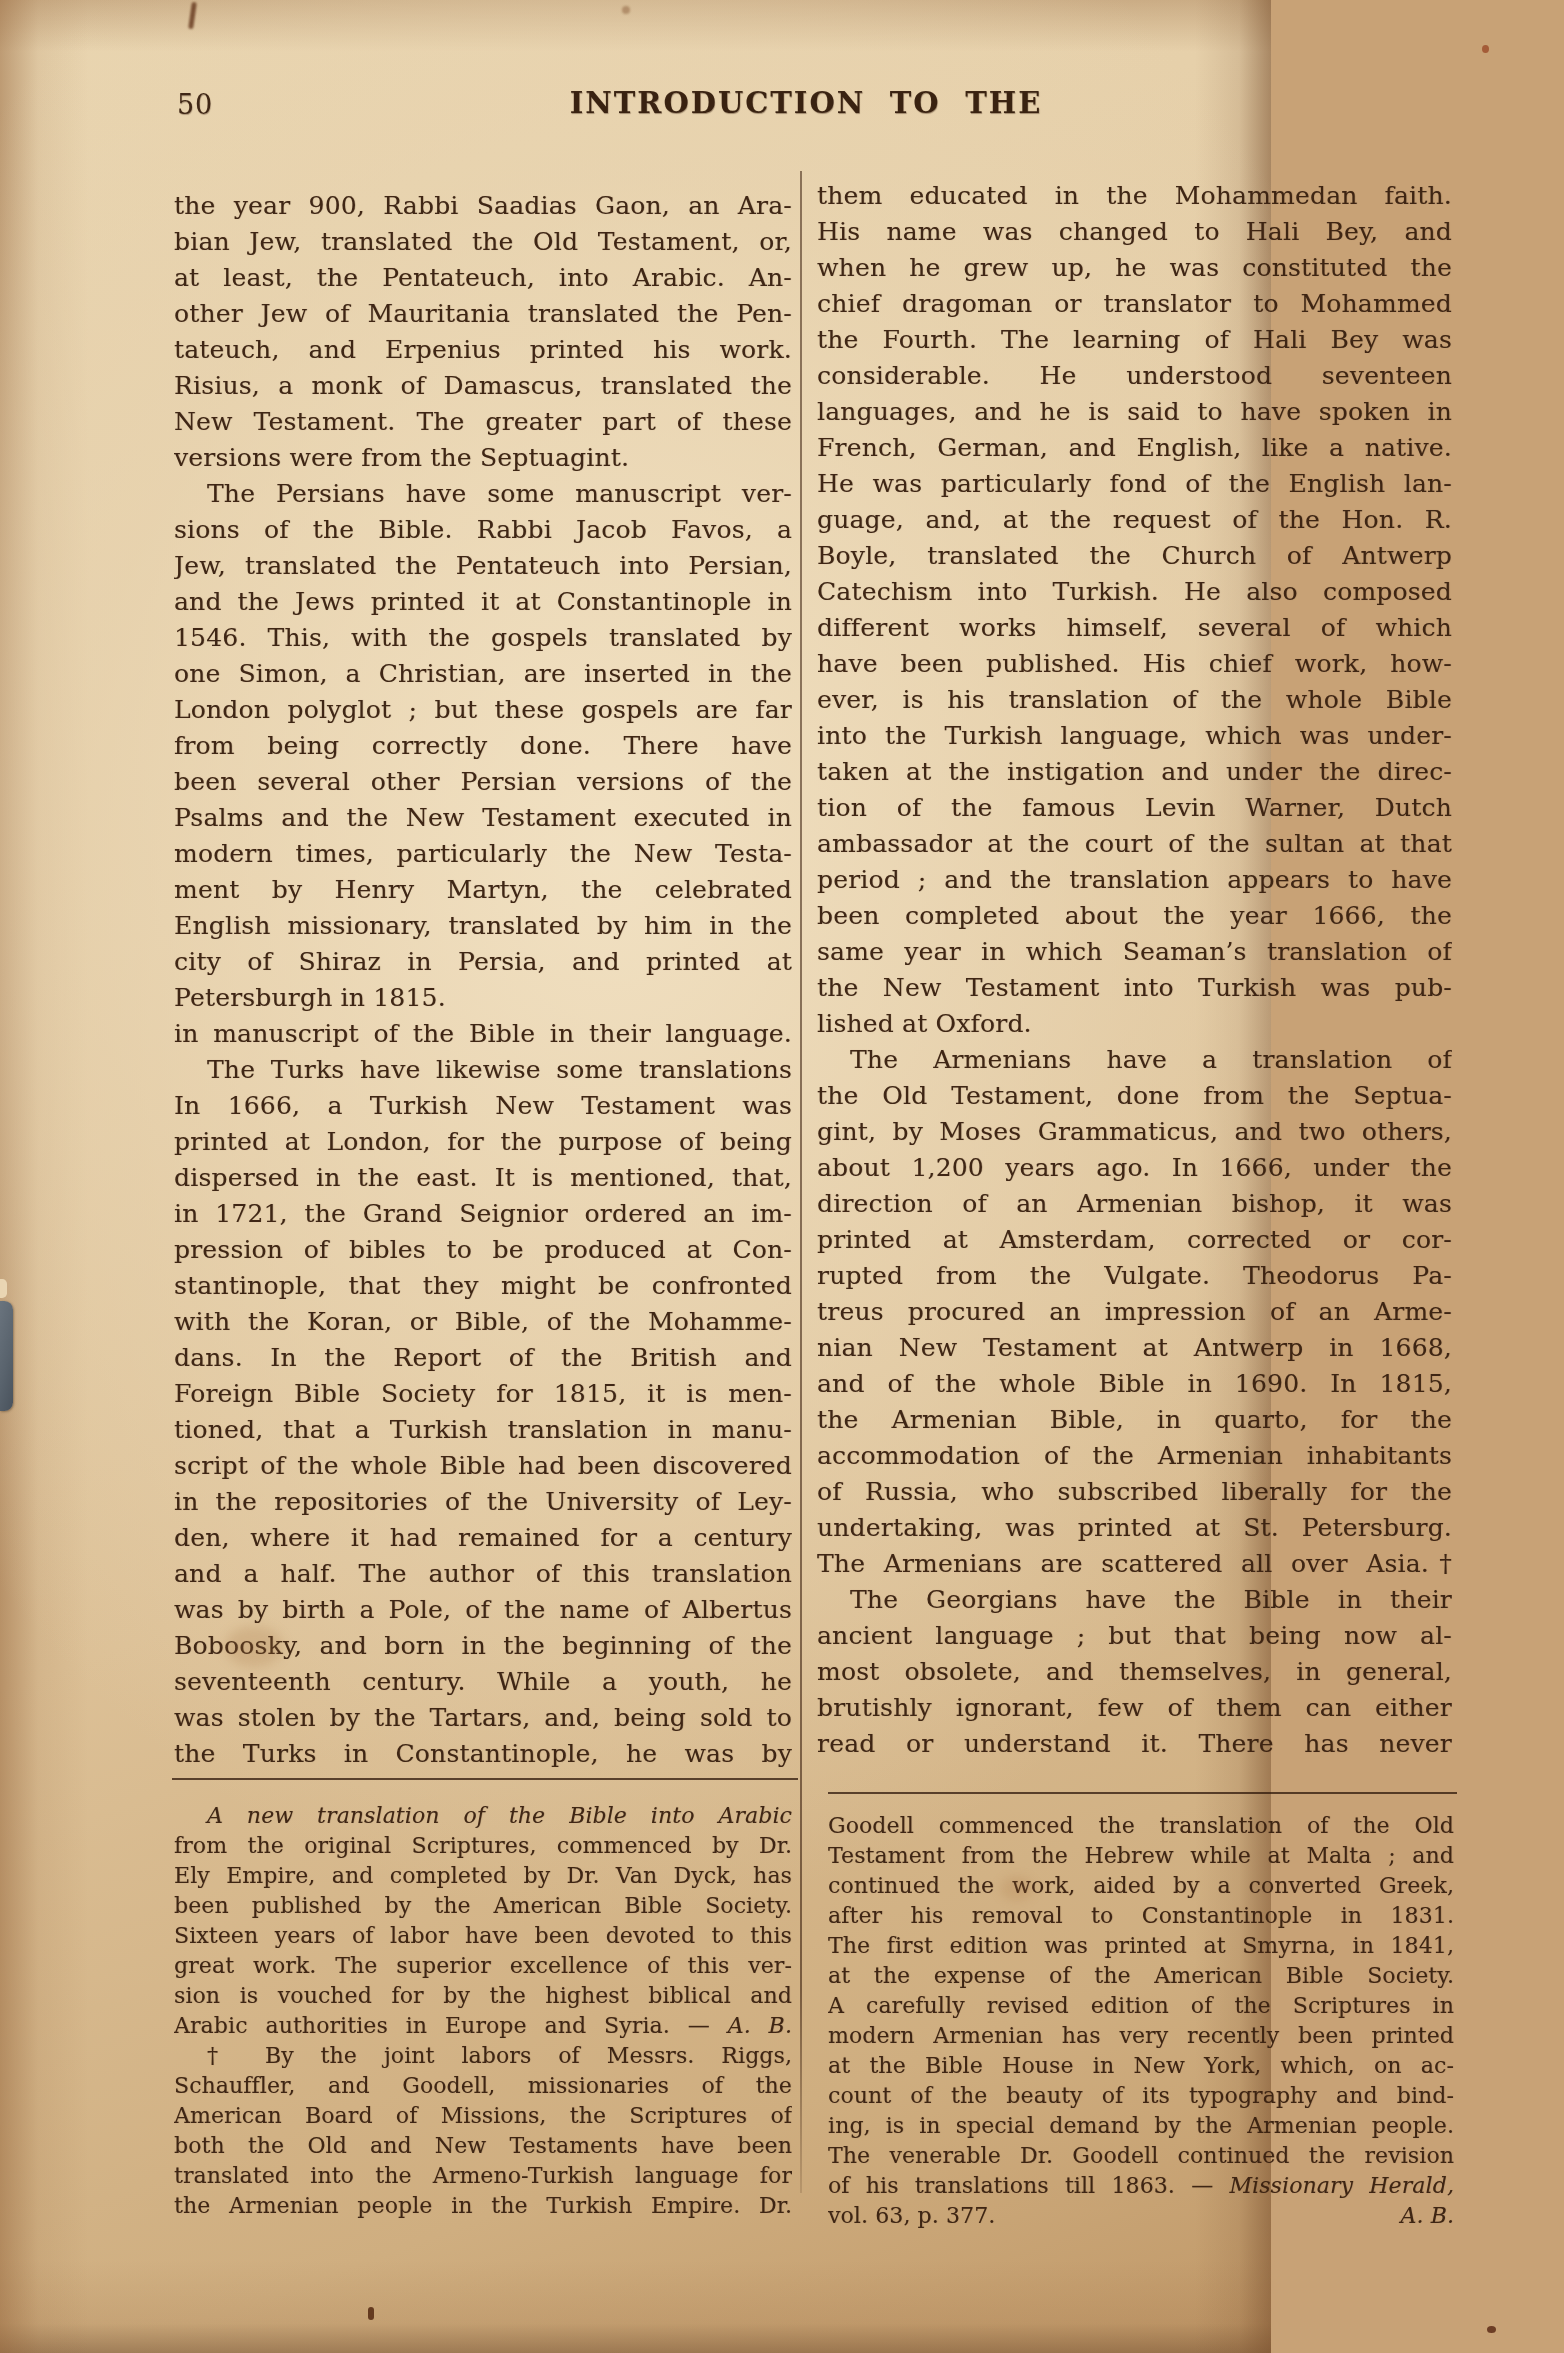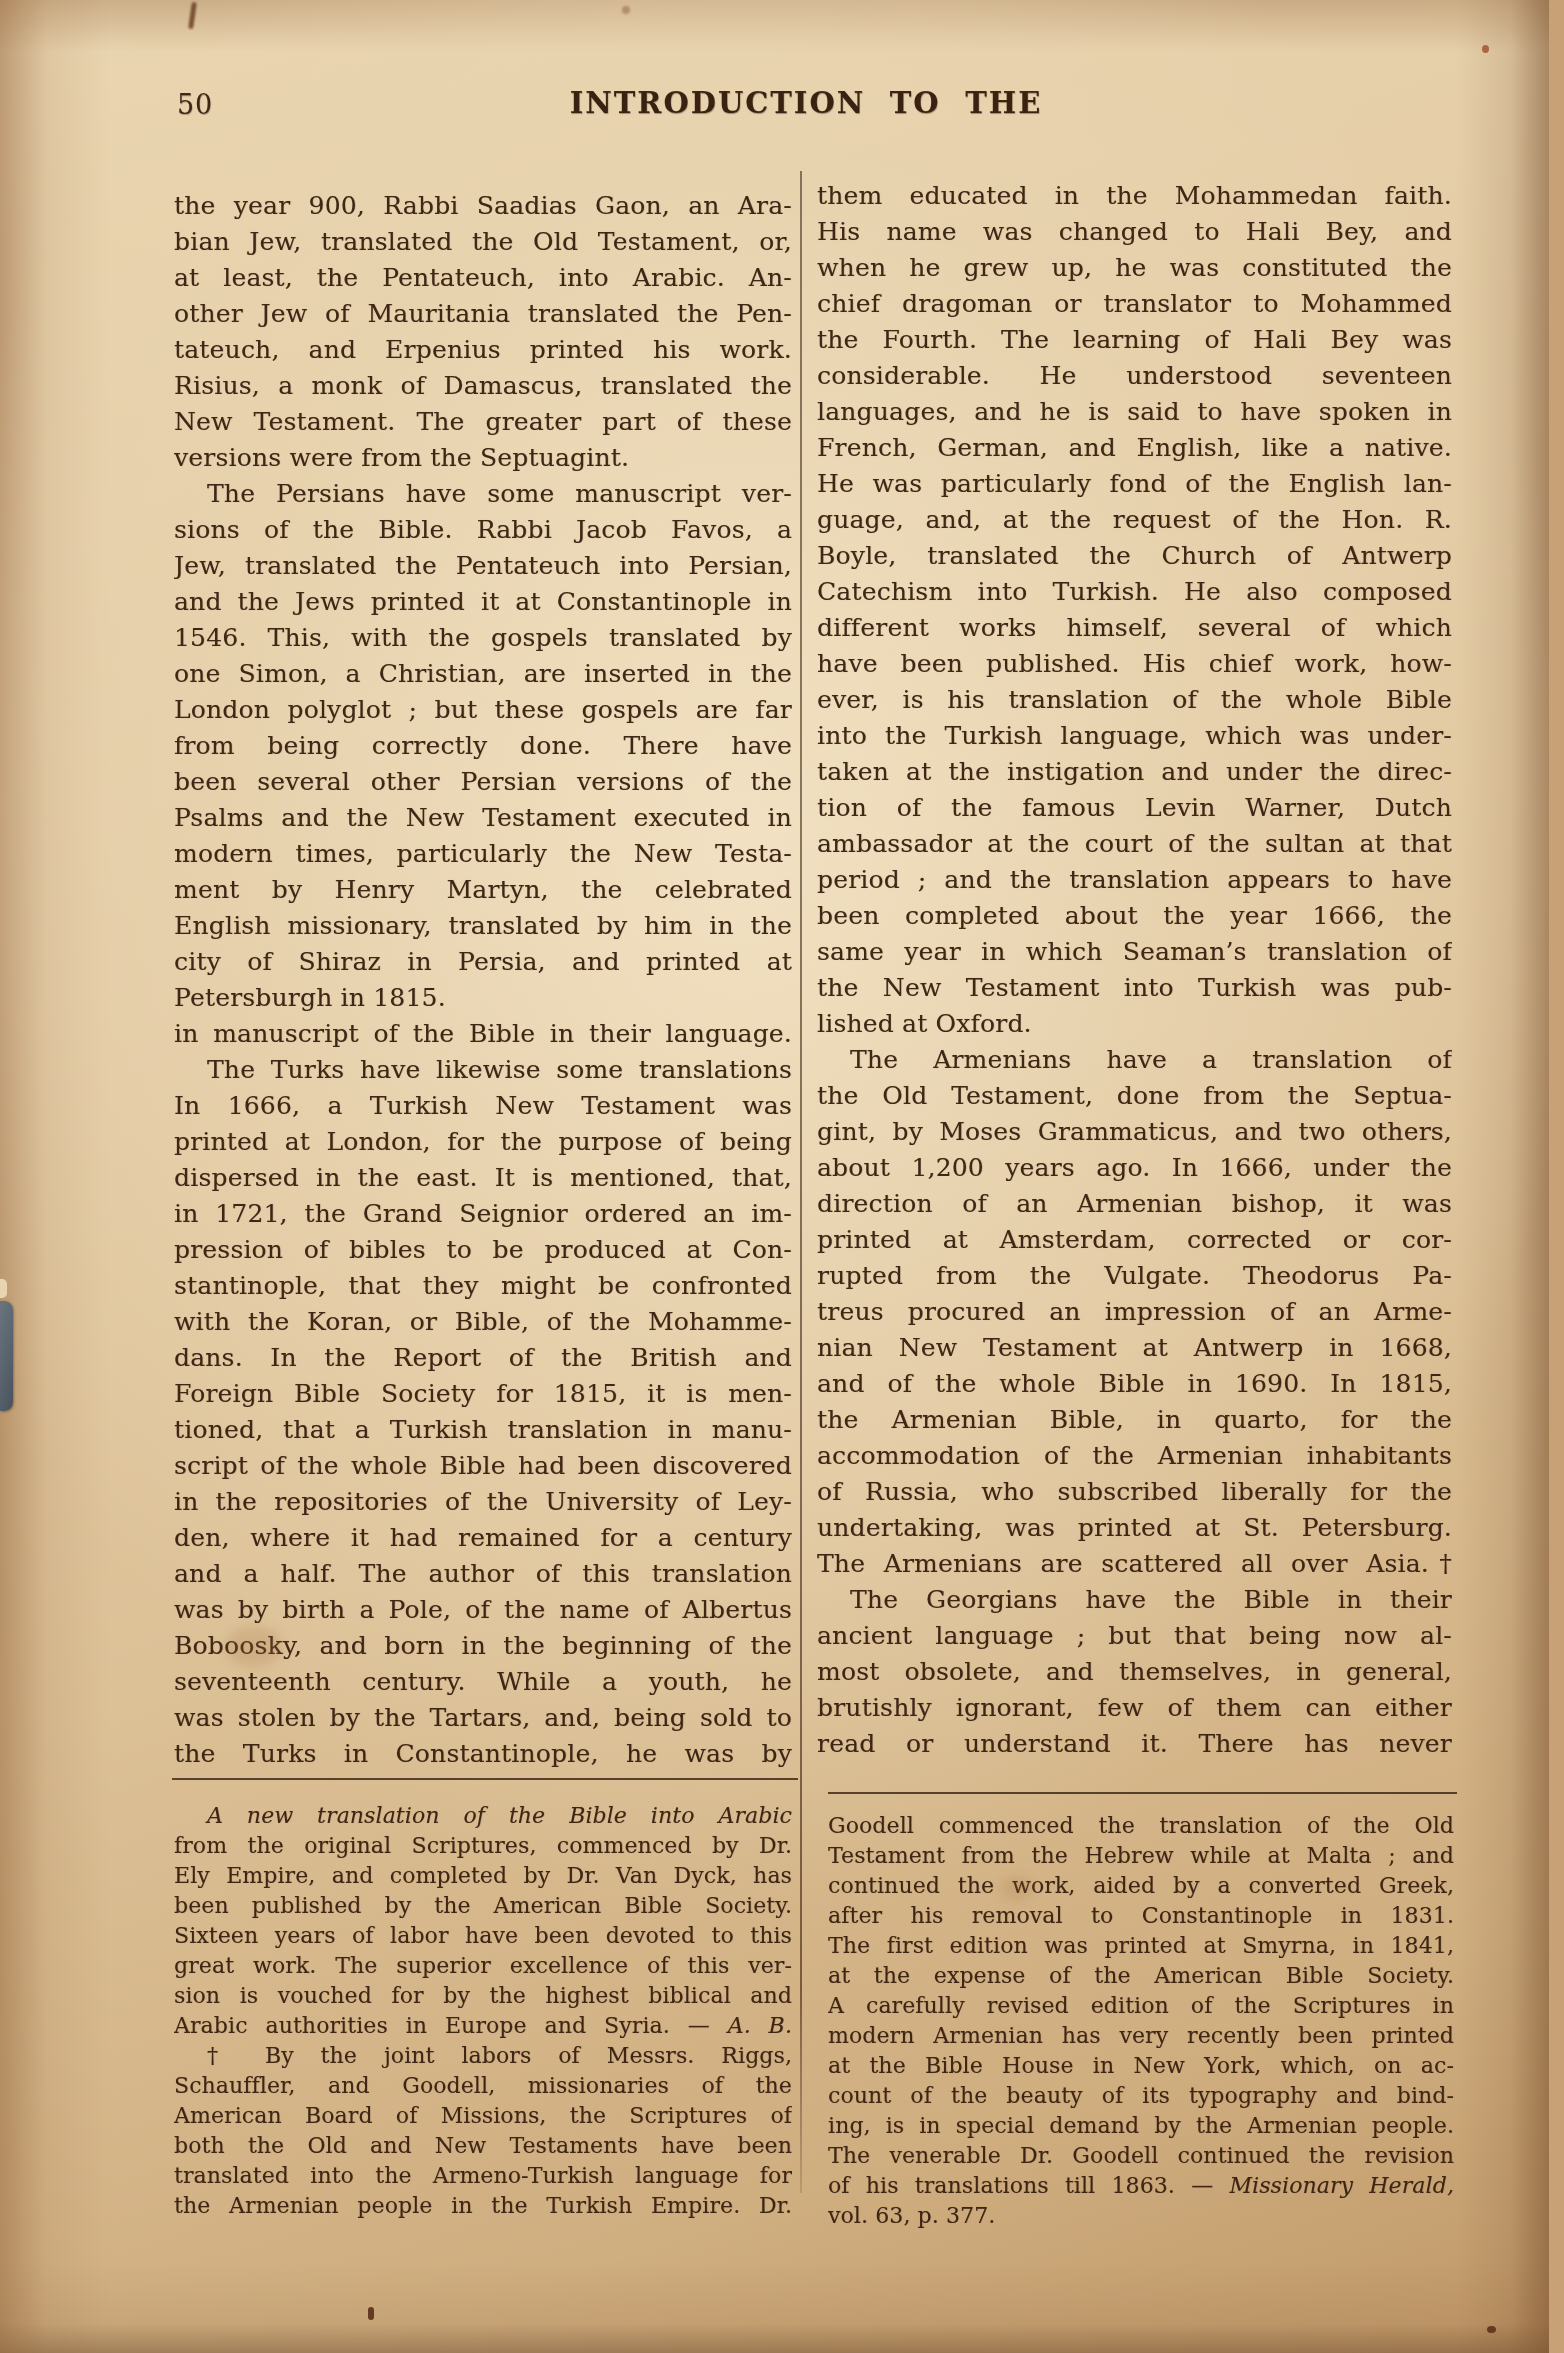--- a/index.html
+++ b/index.html
@@ -1,18 +1,18 @@
 <!DOCTYPE html>
 <html style="font-size:12.5px"><head>
 <meta charset="utf-8">
 <style>
   html,body{margin:0;padding:0;}
   body{width:1565px;height:2354px;overflow:hidden;background:#c8a276;}
   .page{
-    position:relative;width:1549px;height:2354px;
+    position:relative;width:1271px;height:2354px;
     font-family:"DejaVu Serif","Liberation Serif",serif;
     background:
       radial-gradient(ellipse 1174px 1487px at 48% 36%, rgba(244,229,200,0.85) 0%, rgba(233,213,178,0.55) 45%, rgba(0,0,0,0) 72%),
       linear-gradient(to right, rgba(146,98,56,0.50) 0%, rgba(146,98,56,0.12) 3%, rgba(0,0,0,0) 7%),
       linear-gradient(to left, rgba(118,76,42,0.55) 0%, rgba(118,76,42,0.15) 2.5%, rgba(0,0,0,0) 6%),
       linear-gradient(to bottom, rgba(150,104,62,0.35) 0%, rgba(0,0,0,0) 2.2%),
       linear-gradient(to top, rgba(100,64,36,0.45) 0%, rgba(150,104,62,0.16) 1.3%, rgba(0,0,0,0) 4%),
       linear-gradient(160deg,#e9d5b0 0%,#e3cba4 35%,#dcc096 60%,#cfae80 85%,#c09868 100%);
     color:rgba(58,33,17,0.96);
   }
@@ -24,21 +24,21 @@
   .column,.footnote{position:absolute;}
   .line{
     text-align:justify;text-align-last:justify;
     overflow:hidden;white-space:normal;
     text-shadow:0.4px 0.4px 0.7px rgba(61,36,20,0.33);
   }
   .col-body .line{font-size:25px;line-height:36px;height:36px;letter-spacing:0.2px;}
   .footnote .line{font-size:22px;line-height:30px;height:30px;letter-spacing:0.1px;}
   .line.flush{text-align-last:left;}
   .line.indent{text-indent:33px;}
-  .line.split{display:flex;justify-content:space-between;text-align-last:left;flex-direction:column;}
+  .line.split{display:flex;justify-content:space-between;text-align-last:left;}
   .divider{position:absolute;left:800px;top:171px;width:2.3px;height:2022px;
     background:linear-gradient(to bottom, rgba(60,33,16,0.55) 0%, rgba(60,33,16,0.6) 90%, rgba(60,33,16,0.15) 100%);}
   .rule{position:absolute;height:2.3px;background:rgba(45,23,9,0.75);}
   #rule-left{left:172px;top:1778px;width:626px;}
   #rule-right{left:828px;top:1792px;width:629px;}
   .tab{position:absolute;left:0;top:1301px;width:12.5px;height:110px;border-radius:0 8.6px 8.6px 0;
     background:linear-gradient(105deg,#6a747e 0%,#59636d 55%,#49525c 100%);box-shadow:0.8px 0.8px 2.3px rgba(40,25,12,0.4);}
   .tab-notch{position:absolute;left:0;top:1279px;width:7px;height:19px;border-radius:0 4.7px 4.7px 0;background:#ecdab8;opacity:0.9;}
   .stain{position:absolute;border-radius:50%;}
   .s1{left:190px;top:1.6px;width:4.7px;height:27px;background:rgba(92,46,20,0.75);transform:rotate(8deg);filter:blur(0.8px);border-radius:2.3px;}

